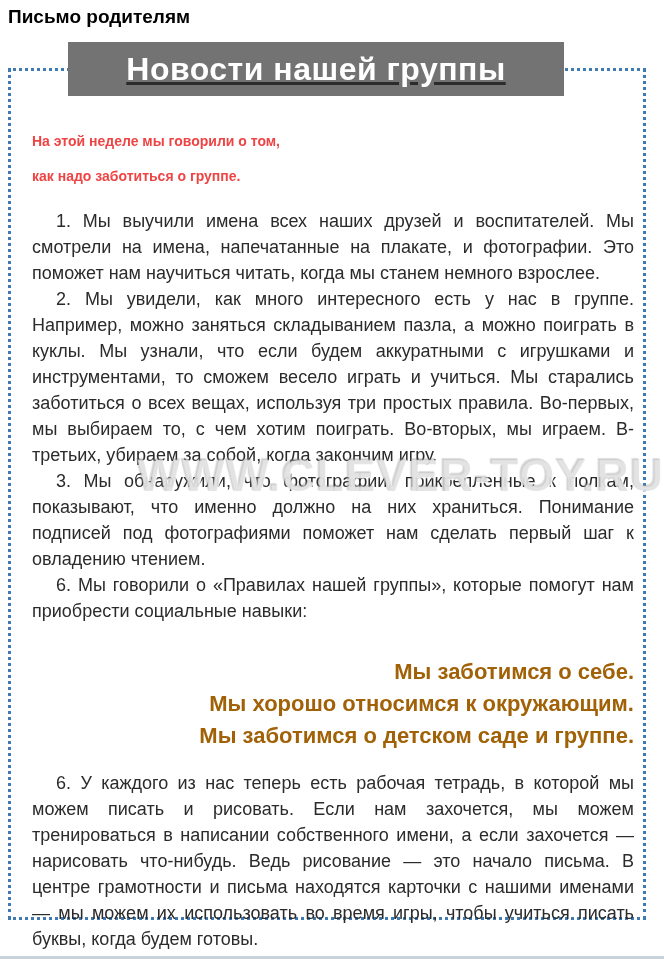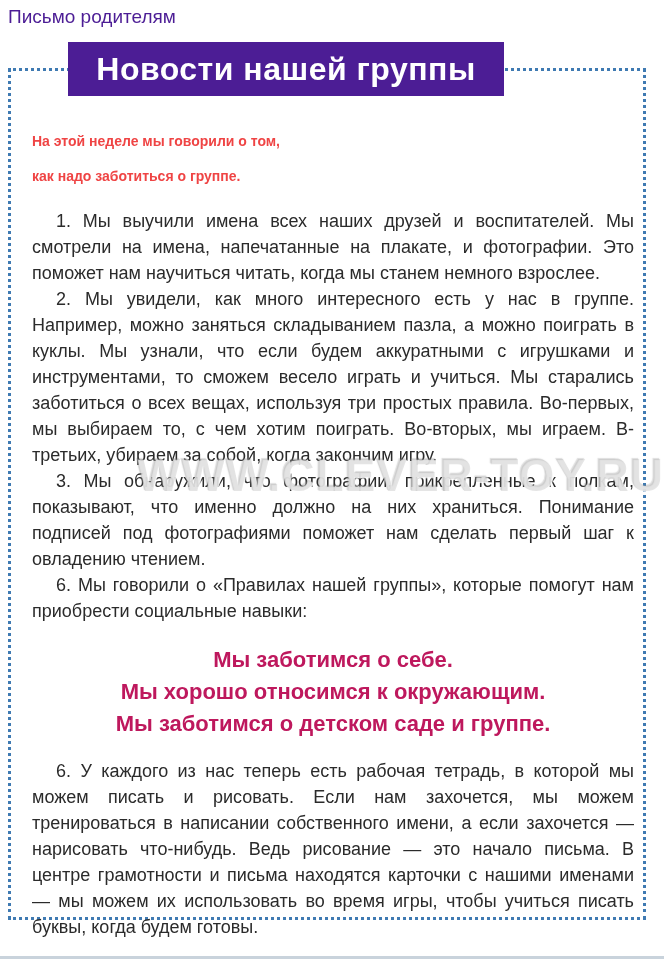--- a/index.html
+++ b/index.html
@@ -13,44 +13,45 @@
     position: relative;
     font-family: "Liberation Sans", sans-serif;
     color: #2b2b2b;
     overflow: hidden;
   }
   .kicker {
     position: absolute;
     top: 6px;
     left: 8px;
     font-size: 19px;
-    font-weight: normal;
-    color: #4c1d95;
+    font-weight: bold;
+    color: #000000;
   }
   .frame {
     position: absolute;
     left: 8px;
     top: 68px;
     width: 632px;
     height: 846px;
     border: 3px dotted #3f7ab2;
     box-sizing: content-box;
     z-index: 1;
   }
   .banner {
     position: absolute;
     left: 68px;
     top: 42px;
-    width: 436px;
+    width: 496px;
     height: 54px;
-    background: #4c1d95;
+    background: #737373;
     z-index: 2;
     display: flex;
     align-items: center;
     justify-content: center;
+    text-decoration: underline;
   }
   .banner .banner-title {
     color: #ffffff;
     font-weight: bold;
     font-size: 32px;
     letter-spacing: 0.5px;
   }
   .content {
     position: absolute;
     left: 32px;
@@ -67,26 +68,26 @@
   }
   .week-heading {
     margin: 20px 0 14px 0;
     font-size: 14px;
     line-height: 35px;
     font-weight: bold;
     color: #ef4444;
     text-align: left;
   }
   .rules {
-    margin: 20px 0 18px 0;
+    margin: 32px 0 18px 0;
     font-size: 22px;
     line-height: 32px;
     font-weight: bold;
-    color: #be185d;
-    text-align: center;
+    color: #a16207;
+    text-align: right;
   }
   .watermark {
     position: absolute;
     top: 448px;
     left: 0;
     width: 100%;
     text-align: right;
     font-size: 46px;
     font-weight: bold;
     letter-spacing: 1px;

